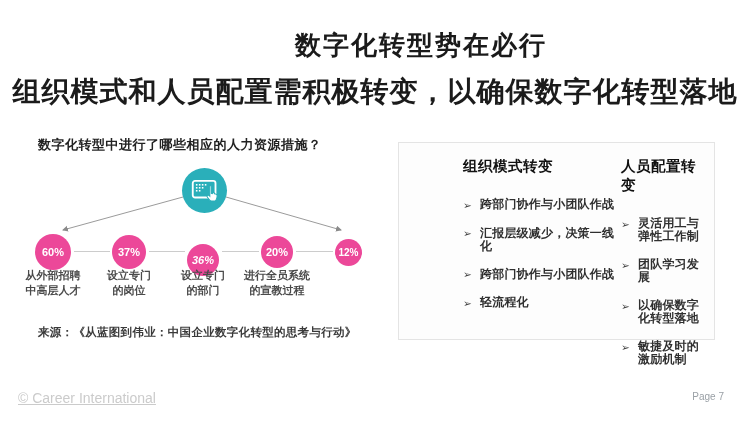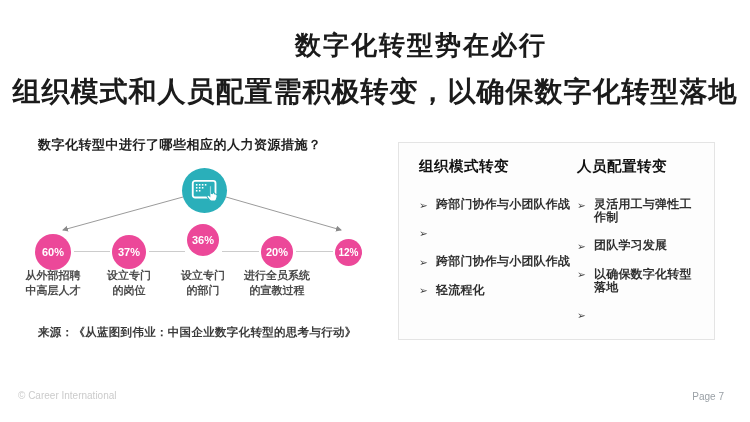--- a/index.html
+++ b/index.html
@@ -39,21 +39,21 @@
   .arrows{position:absolute;left:30px;top:190px;width:340px;height:50px;}
 
   .stat-circle{
     position:absolute;border-radius:50%;background:#ec4899;
     color:#ffffff;font-weight:bold;
     display:flex;align-items:center;justify-content:center;
     font-size:11px;letter-spacing:0px;
   }
   .c0{left:35px;top:234px;width:36px;height:36px;}
   .c1{left:112px;top:235px;width:34px;height:34px;}
-  .c2{left:187px;top:224px;width:32px;height:32px;}
+  .c2{left:187px;top:244px;width:32px;height:32px;font-style:italic;}
   .c3{left:261px;top:236px;width:32px;height:32px;}
   .c4{left:335px;top:239px;width:27px;height:27px;font-size:10px;}
 
   .conn{position:absolute;top:251px;height:1px;background:#cccccc;}
   .conn0{left:74px;width:36px;}
   .conn1{left:149px;width:36px;}
   .conn2{left:222px;width:37px;}
   .conn3{left:296px;width:37px;}
 
   .stat-label{
@@ -71,39 +71,39 @@
     position:absolute;left:38px;top:325px;
     font-size:11.5px;font-weight:bold;color:#3a3a3a;letter-spacing:0.3px;
   }
 
   .panel{
     position:absolute;left:398px;top:142px;width:317px;height:198px;
     box-sizing:border-box;border:1px solid #e4e4e4;background:#fdfdfd;
     padding:14px 12px 0 20px;display:flex;
   }
   .panel .col{display:flex;flex-direction:column;}
-  .panel .col.first{width:158px;flex:none;}
+  .panel .col.first{width:158px;flex:none;margin-left:44px;}
   .panel .col.second{flex:1;}
   .col-title{
     font-size:14.5px;font-weight:bold;color:#111;
     margin:0 0 22px 0;letter-spacing:0.5px;
   }
   .bullet{display:flex;align-items:flex-start;margin-bottom:15px;}
   .bullet .marker{
     flex:none;width:17px;font-size:10.5px;color:#3f3f3f;
     line-height:13px;padding-top:0.5px;
   }
   .bullet .btext{
     font-size:12px;font-weight:bold;color:#2f2f2f;line-height:13px;
     letter-spacing:0.2px;
   }
 
   .footer-left{
     position:absolute;left:18px;top:390px;
-    font-size:10px;color:#cbcbcb;
+    font-size:14px;color:#cbcbcb;text-decoration:underline;
   }
   .footer-right{
     position:absolute;right:26px;top:391px;
     font-size:10px;color:#9aa0a6;
   }
 </style>
 </head>
 <body>
 
 <div class="slide">
@@ -175,20 +175,21 @@
 
   <div class="panel">
     <div class="col first">
       <div class="col-title">组织模式转变</div>
       <div class="bullet">
         <span class="marker">➢</span>
         <span class="btext">跨部门协作与小团队作战</span>
       </div>
       <div class="bullet">
         <span class="marker">➢</span>
+        <span class="btext">汇报层级减少，决策一线化</span>
       </div>
       <div class="bullet">
         <span class="marker">➢</span>
         <span class="btext">跨部门协作与小团队作战</span>
       </div>
       <div class="bullet">
         <span class="marker">➢</span>
         <span class="btext">轻流程化</span>
       </div>
     </div>
@@ -201,20 +202,21 @@
       <div class="bullet">
         <span class="marker">➢</span>
         <span class="btext">团队学习发展</span>
       </div>
       <div class="bullet">
         <span class="marker">➢</span>
         <span class="btext">以确保数字化转型落地</span>
       </div>
       <div class="bullet">
         <span class="marker">➢</span>
+        <span class="btext">敏捷及时的激励机制</span>
       </div>
     </div>
   </div>
 
   <div class="footer-left">© Career International</div>
   <div class="footer-right">Page 7</div>
 
 </div>
 
 </body></html>

